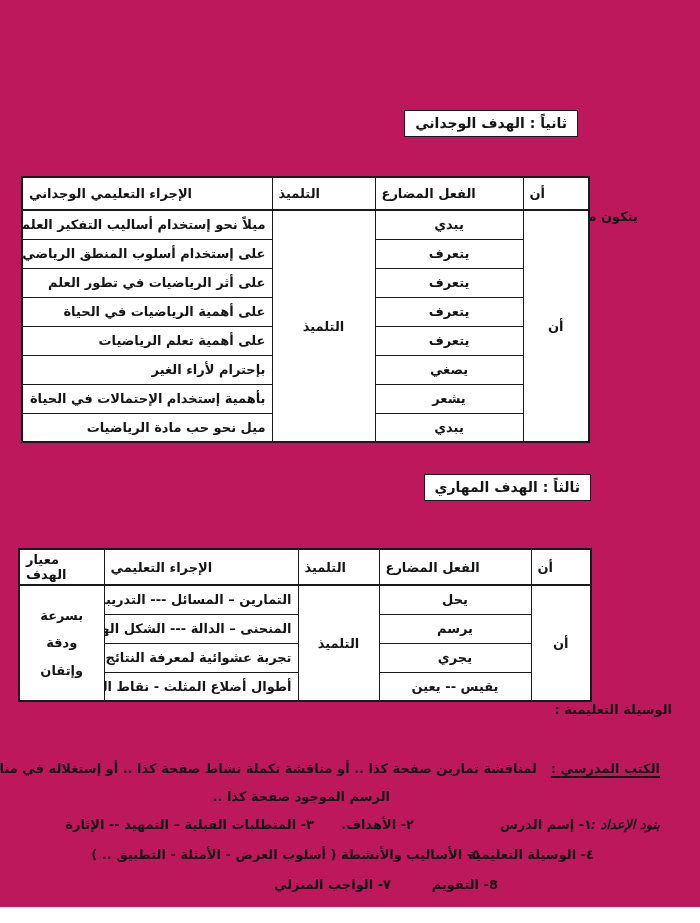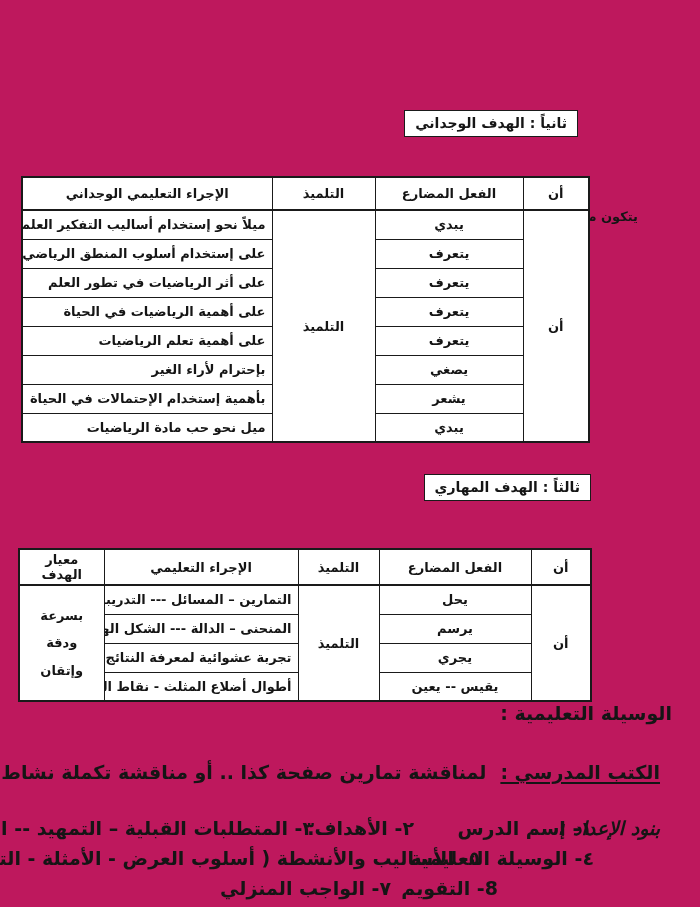--- a/index.html
+++ b/index.html
@@ -39,21 +39,21 @@
   }
   table.obj-table th, table.obj-table td {
     border: 1px solid #1a1a1a;
     font-size: 13px;
     font-weight: 700;
     padding: 2px 6px;
     overflow: hidden;
   }
   table.obj-table th {
     border-bottom: 2px solid #1a1a1a;
-    text-align: center;
+    text-align: left;
     height: 33px;
   }
   td.verb-cell {
     text-align: center;
     padding-right: 14px;
     height: 29px;
     white-space: nowrap;
   }
   td.proc-cell {
     text-align: right;
@@ -76,21 +76,21 @@
     text-align: center;
     font-size: 30px;
     font-weight: 700;
     letter-spacing: 1px;
   }
   td.mid-an { text-align: center; font-size: 15px; }
   td.mid-student { text-align: center; font-size: 13px; }
   td.criterion-cell { text-align: center; font-size: 13px; line-height: 2.1; }
   .footer-line {
     position: absolute;
-    font-size: 19px;
+    font-size: 13px;
     white-space: nowrap;
   }
   .u-label {
     text-decoration: underline;
     text-decoration-thickness: 2px;
     text-underline-offset: 3px;
   }
   .gap { display: inline-block; width: 14px; }
 </style>
 </head>
@@ -197,20 +197,21 @@
     </tbody>
   </table>
 
   <div class="footer-line" style="top:702px; right:28px;">الوسيلة التعليمية :</div>
 
 
   <div class="footer-line" style="top:761px; right:40px;">
     <span class="u-label">الكتب المدرسي :</span><span class="gap"></span><span>لمناقشة تمارين صفحة كذا .. أو مناقشة تكملة نشاط صفحة كذا .. أو إستغلاله في مناقشة</span>
   </div>
 
+  <div class="footer-line" style="top:789px; right:310px;">الرسم الموجود صفحة كذا  ..</div>
 
   <div>
     <span class="footer-line" style="top:817px; right:40px;font-style:italic;">بنود الإعداد :</span>
     <span class="footer-line" style="top:817px; right:108px;">١- إسم الدرس</span>
     <span class="footer-line" style="top:817px; right:286px;">٢- الأهداف.</span>
     <span class="footer-line" style="top:817px; right:386px;">٣- المتطلبات القبلية – التمهيد -- الإثارة</span>
   </div>
 
   <div>
     <span class="footer-line" style="top:847px; right:106px;margin-left:42px;">٤- الوسيلة التعليمية</span>

